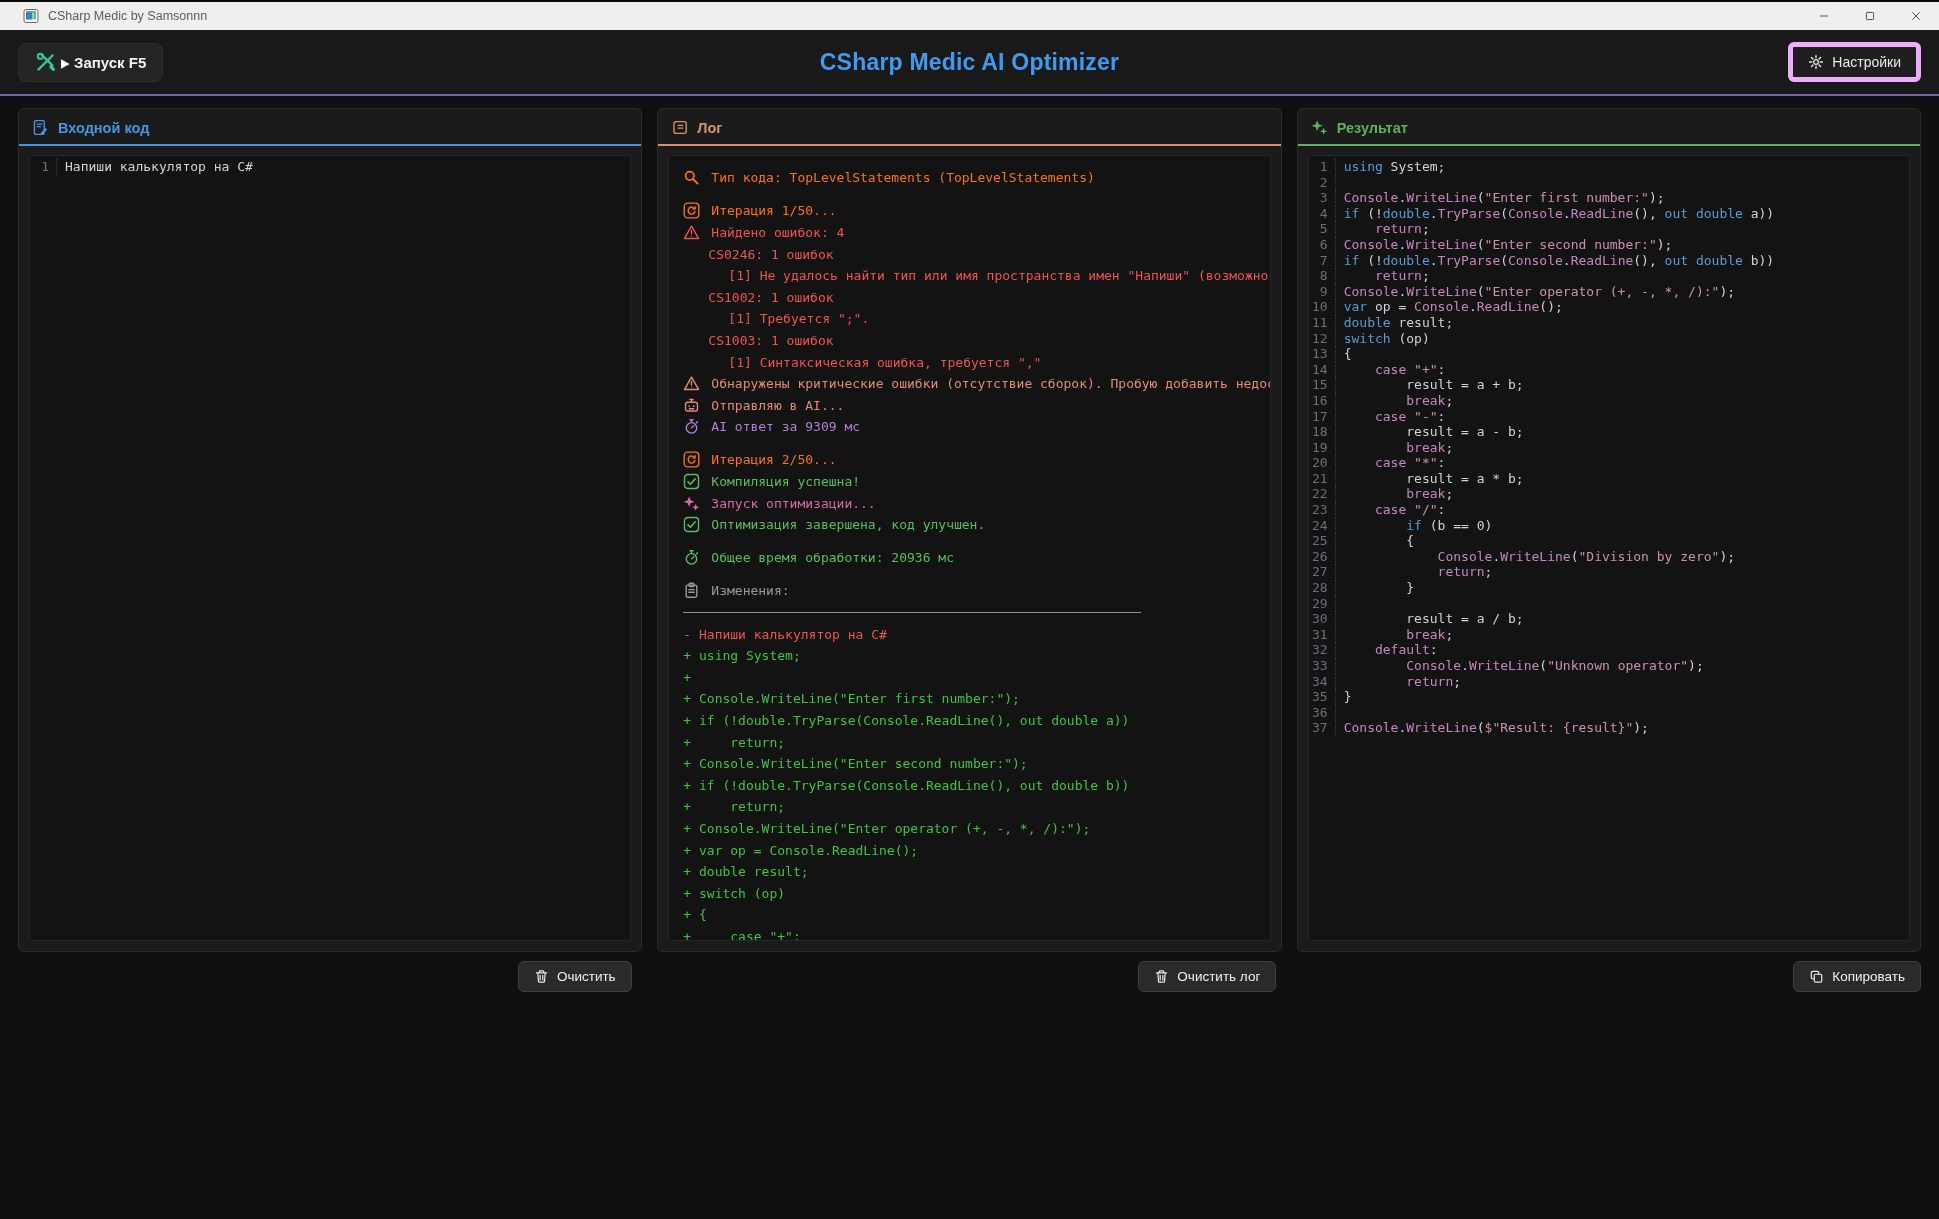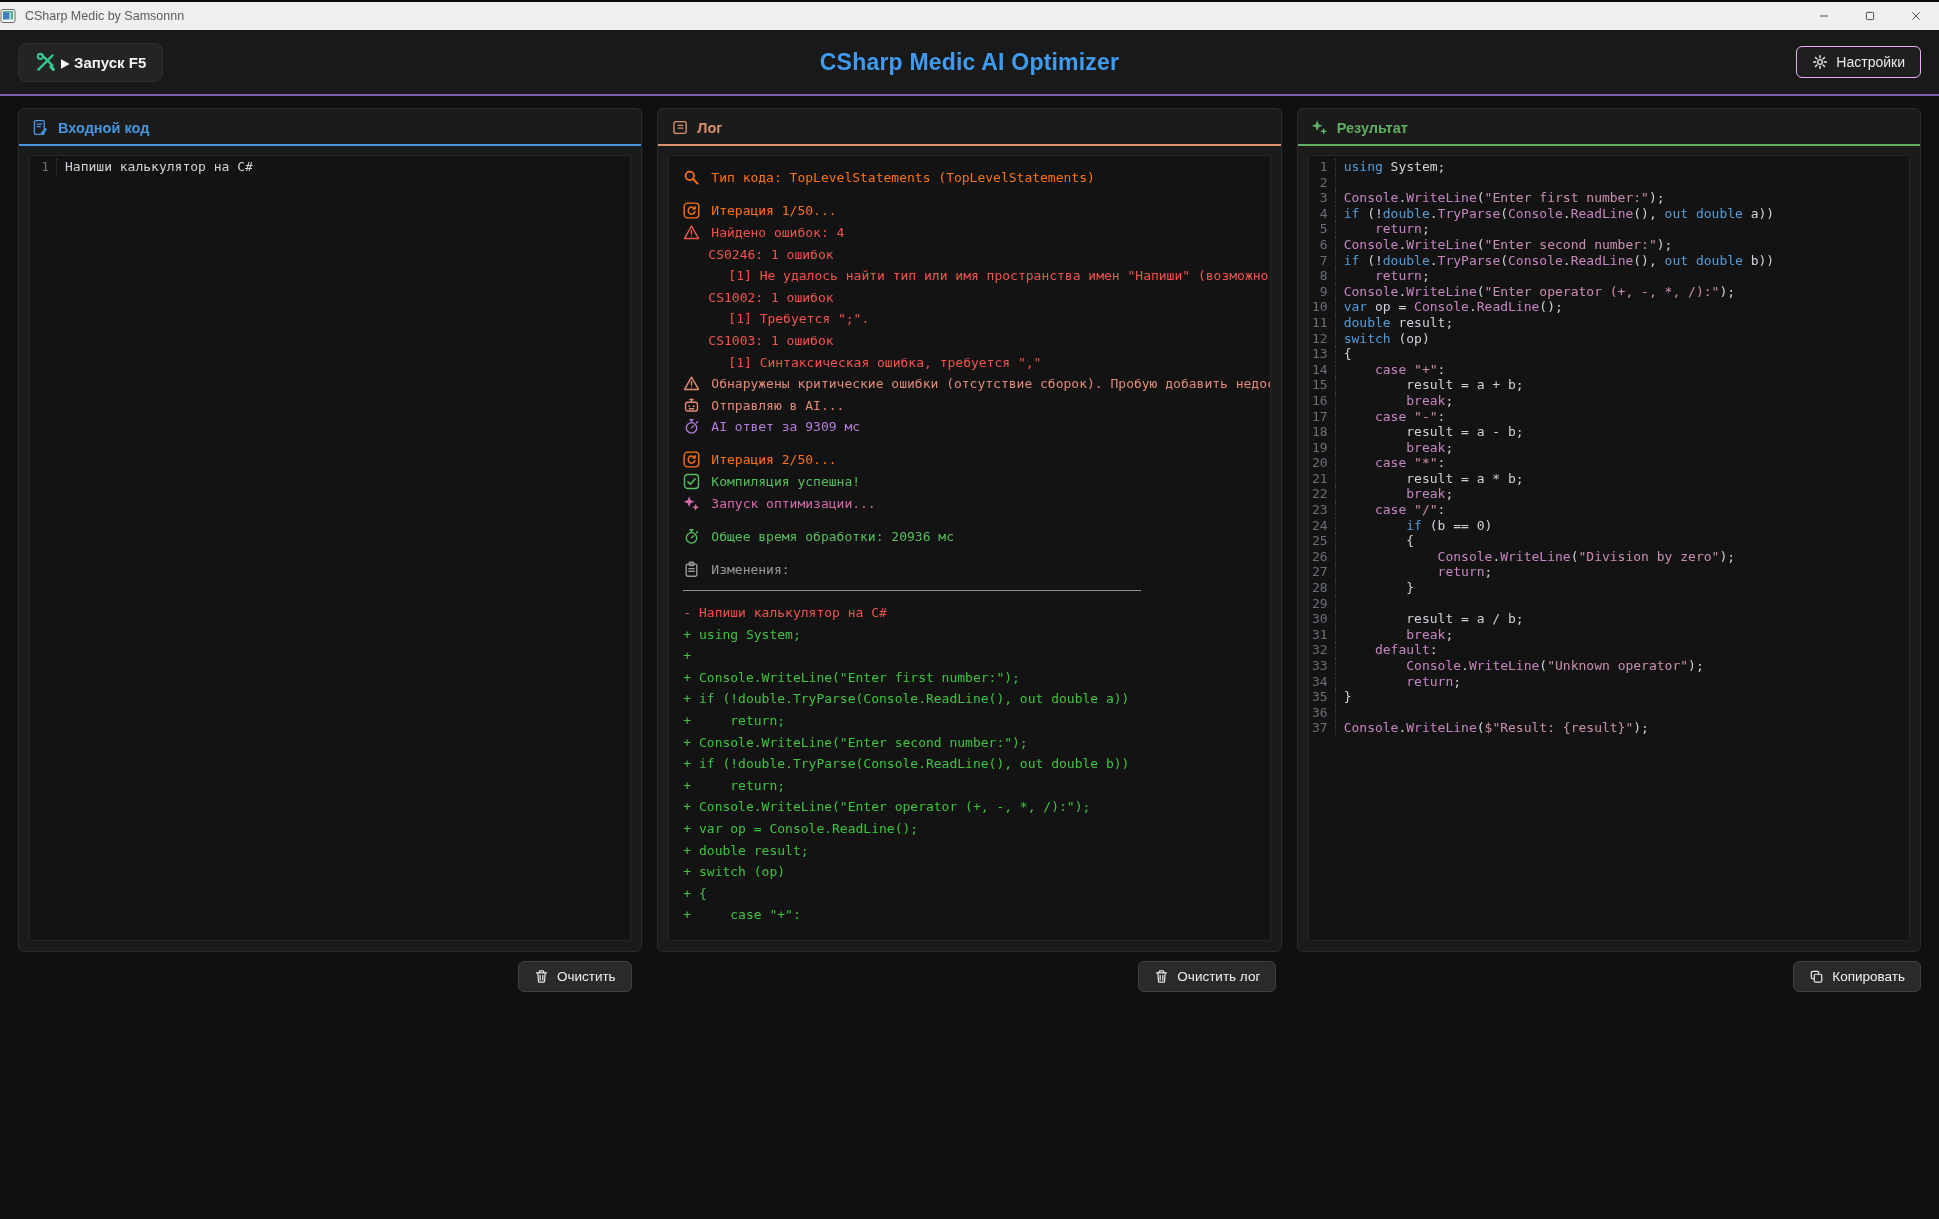--- a/index.html
+++ b/index.html
@@ -8,35 +8,35 @@
     --result-accent:#5fae62;
     --title-color:#3f9bef;
     --divider:#7a5fae;
     --run-green:#34c98e;
   }
   *{margin:0;padding:0;box-sizing:border-box;}
   html,body{width:1939px;height:1219px;overflow:hidden;}
   body{background:#050505;font-family:"Liberation Sans",sans-serif;}
 
   
-  .titlebar{height:30px;background:#f1efee;display:flex;align-items:center;padding-left:0;border-top:2px solid #0a0a0a;}
+  .titlebar{height:30px;background:#f1efee;display:flex;align-items:center;padding-left:23px;border-top:2px solid #0a0a0a;}
   .app-icon{width:16px;height:16px;display:inline-flex;margin-right:9px;}
   .app-title{font-size:12.5px;color:#5c5c5c;flex:1;}
   .win-controls{display:flex;height:100%;}
   .win-btn{width:46px;height:100%;display:flex;align-items:center;justify-content:center;color:#4a4a4a;cursor:pointer;}
   .win-btn svg{width:12px;height:12px;}
 
   
   .toolbar{height:64px;background:#191919;display:flex;align-items:center;padding:0 18px;position:relative;}
   .run-btn{display:flex;align-items:center;gap:3px;background:#242424;border:1px solid #2e2e2e;border-radius:8px;
     padding:8px 16px;color:#f2f2f2;font-size:15px;font-weight:700;font-family:"Liberation Sans",sans-serif;cursor:pointer;}
   .run-btn .tools{width:21px;height:21px;color:var(--run-green);}
   .run-btn .play{width:12px;height:12px;color:#ffffff;}
   .app-heading{position:absolute;left:50%;transform:translateX(-50%);font-size:23px;font-weight:700;color:var(--title-color);letter-spacing:.2px;}
-  .settings-btn{margin-left:auto;display:flex;align-items:center;gap:8px;background:#1f1f1f;border:1px solid #f0abfc;border-radius:6px;
+  .settings-btn{margin-left:auto;display:flex;align-items:center;gap:8px;background:#1f1f1f;border:5px solid #f0abfc;border-radius:6px;
     padding:7px 15px;color:#e9e9e9;font-size:14px;font-family:"Liberation Sans",sans-serif;cursor:pointer;}
   .settings-btn .gear{width:16px;height:16px;color:#e9e9e9;}
   .divider{height:2px;background:var(--divider);}
 
   
   .main{height:1123px;background:#101010;padding:12px 18px 0;}
   .columns{display:grid;grid-template-columns:repeat(3,1fr);gap:15px;height:844px;}
   .panel{background:#1b1b1b;border:1px solid #2b2b2b;border-radius:6px;display:flex;flex-direction:column;overflow:hidden;}
   .panel-header{display:flex;align-items:center;gap:9px;padding:10px 13px 8px;font-size:14.5px;font-weight:700;}
   .panel-header .ph-icon{width:17px;height:17px;display:inline-flex;}
@@ -214,20 +214,24 @@
                 <path d="M11.4 4.3v2.2H9.2"></path>
               </svg></span><span>Итерация 2/50...</span></div>
           <div class="log-line lc-green"><span class="li"><svg viewBox="0 0 16 16" width="100%" height="100%" fill="none" stroke="currentColor" stroke-width="1.3" stroke-linecap="round" stroke-linejoin="round">
                 <rect x="1.4" y="1.4" width="13.2" height="13.2" rx="3"></rect>
                 <path d="M4.7 8.3l2.3 2.3 4.5-5.2" stroke-width="1.5"></path>
               </svg></span><span>Компиляция успешна!</span></div>
           <div class="log-line lc-pink"><span class="li"><svg viewBox="0 0 16 16" width="100%" height="100%" fill="currentColor">
                 <path d="M5.8 1.2 7.2 4.9 10.9 6.3 7.2 7.7 5.8 11.4 4.4 7.7 .7 6.3 4.4 4.9Z"></path>
                 <path d="M11.9 8.2l.95 2.35L15.2 11.5l-2.35.95L11.9 14.8l-.95-2.35L8.6 11.5l2.35-.95Z"></path>
               </svg></span><span>Запуск оптимизации...</span></div>
+          <div class="log-line lc-green"><span class="li"><svg viewBox="0 0 16 16" width="100%" height="100%" fill="none" stroke="currentColor" stroke-width="1.3" stroke-linecap="round" stroke-linejoin="round">
+                <rect x="1.4" y="1.4" width="13.2" height="13.2" rx="3"></rect>
+                <path d="M4.7 8.3l2.3 2.3 4.5-5.2" stroke-width="1.5"></path>
+              </svg></span><span>Оптимизация завершена, код улучшен.</span></div>
           <div class="log-blank"></div>
           <div class="log-line lc-green"><span class="li"><svg viewBox="0 0 16 16" width="100%" height="100%" fill="none" stroke="currentColor" stroke-width="1.3" stroke-linecap="round" stroke-linejoin="round">
                 <circle cx="8" cy="9.3" r="4.9"></circle>
                 <path d="M6.5 1.7h3M8 1.7v2.6M8 9.3l2.1-2.1M12.6 4.6l1-1"></path>
               </svg></span><span>Общее время обработки: 20936 мс</span></div>
           <div class="log-blank"></div>
           <div class="log-line lc-gray"><span class="li"><svg viewBox="0 0 16 16" width="100%" height="100%" fill="none" stroke="currentColor" stroke-width="1.3" stroke-linecap="round" stroke-linejoin="round">
                 <rect x="3" y="2.9" width="10" height="11.4" rx="1.5"></rect>
                 <rect x="5.7" y="1.2" width="4.6" height="3" rx="1"></rect>
                 <path d="M5.5 7.2h5M5.5 9.7h5"></path>

